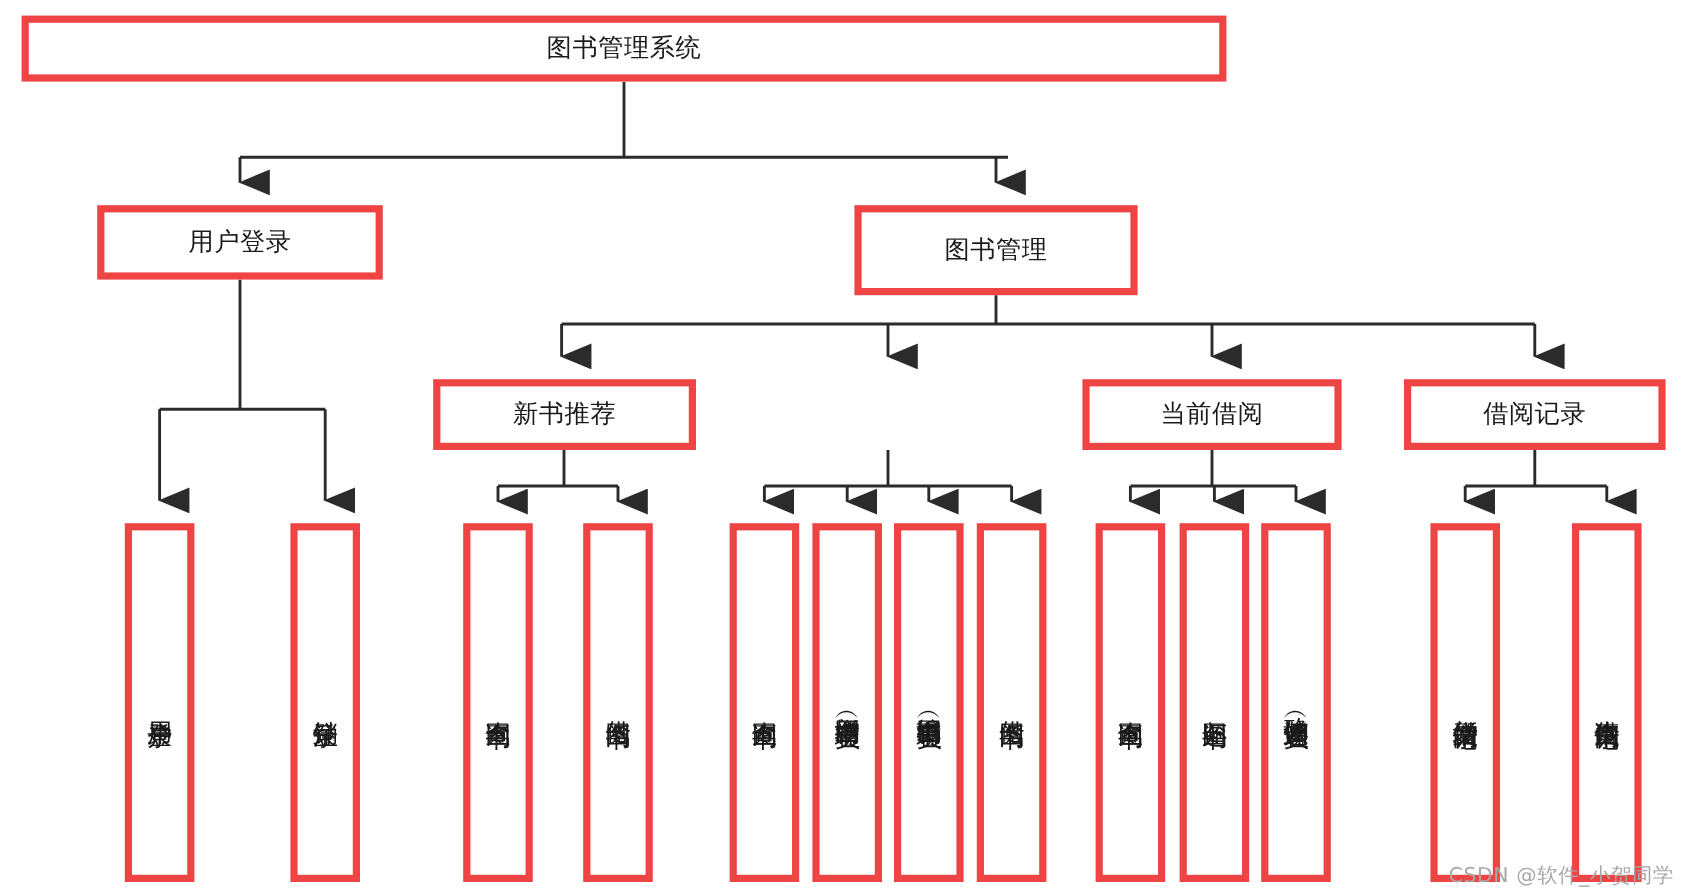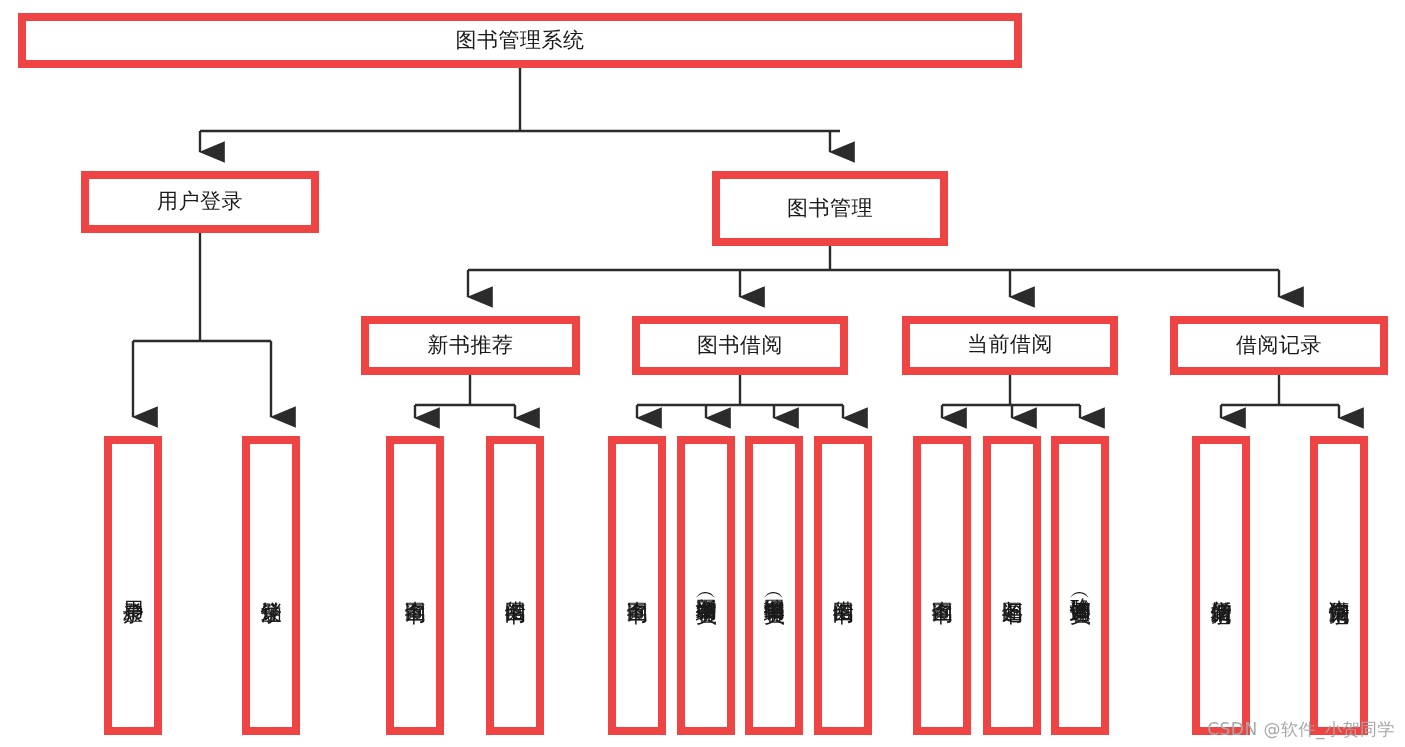--- a/index.html
+++ b/index.html
@@ -13,21 +13,21 @@
   #canvas {
     position: relative;
     width: 1405px;
     height: 747px;
     background: #ffffff;
     overflow: hidden;
   }
   .node {
     position: absolute;
     box-sizing: border-box;
-    border: 8px solid #ef4444;
+    border: 6px solid #ef4444;
     background: #ffffff;
     display: flex;
     align-items: center;
     justify-content: center;
     color: #1a1a1a;
   }
   .node.h {
     font-size: 21px;
     line-height: 1.2;
     letter-spacing: 0.5px;
@@ -140,24 +140,21 @@
   <div class="node h" id="l2-0" style="left: 81px; top: 171px; width: 238px; height: 62px;">
     <span>用户登录</span>
   </div>
   <div class="node h" id="l2-1" style="left: 712px; top: 171px; width: 236px; height: 75px;">
     <span>图书管理</span>
   </div>
 
   <div class="node h" id="l3-0" style="left: 361px; top: 316px; width: 219px; height: 59px; text-align: right;">
     <span>新书推荐</span>
   </div>
-  <div class="node h" id="l3-1" style="left: 632px; top: 316px; width: 216px; height: 59px;">
-    <span>图书借阅</span>
-  </div>
-  <div class="node h" id="l3-2" style="left: 902px; top: 316px; width: 216px; height: 59px; font-family: Liberation Mono, monospace;">
+  <div class="node h" id="l3-2" style="left: 902px; top: 316px; width: 216px; height: 59px;">
     <span>当前借阅</span>
   </div>
   <div class="node h" id="l3-3" style="left: 1170px; top: 316px; width: 218px; height: 59px;">
     <span>借阅记录</span>
   </div>
 
   <div class="node v" id="lf-0" style="left: 104px; top: 436px; width: 58px; height: 299px;">
     <span>用户登录</span>
   </div>
   <div class="node v" id="lf-1" style="left: 242px; top: 436px; width: 58px; height: 299px;">

